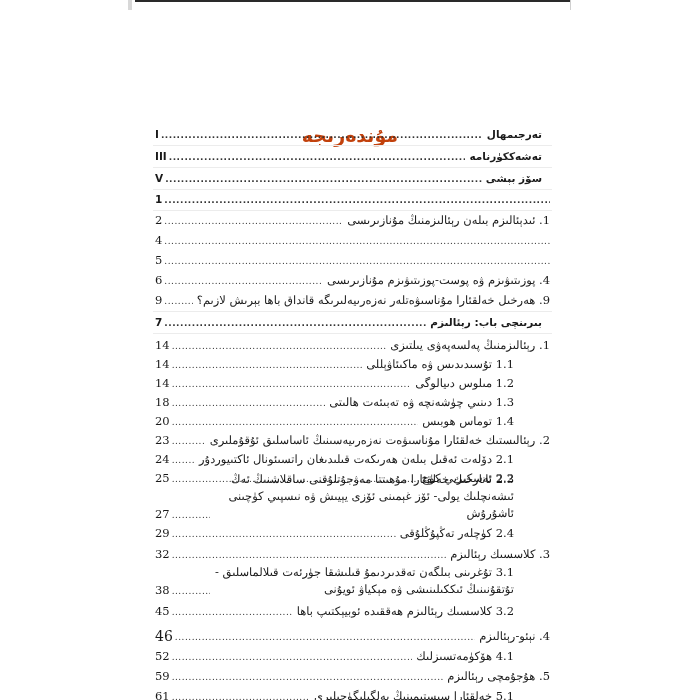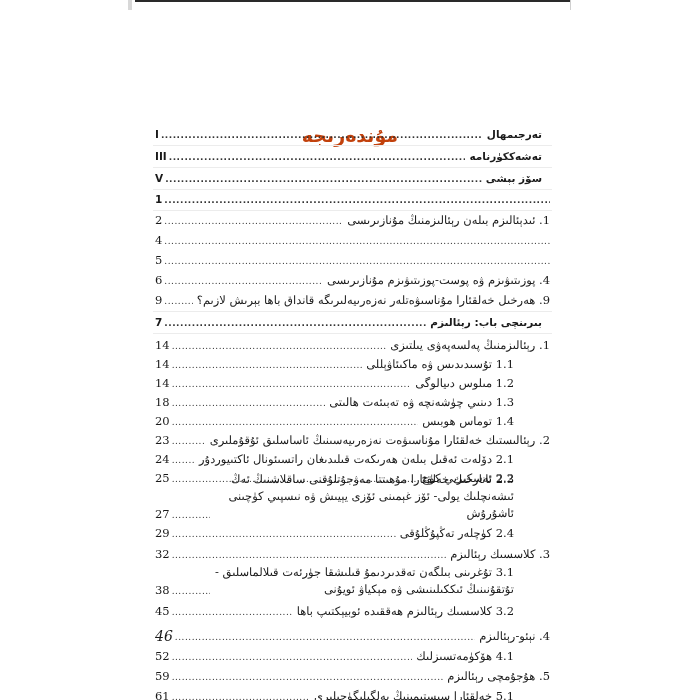--- a/index.html
+++ b/index.html
@@ -100,21 +100,21 @@
   .row.tall {
     height: 34px;
     align-items: flex-end;
   }
   .row.tall .label {
     white-space: normal;
     width: 300px;
     line-height: 17px;
   }
   .row.tall .page-num { align-self: flex-end; margin-top: 48px; }
-  .row.big-num .page-num { font-size: 14px; font-style: italic; }
+  .row.big-num .page-num { font-size: 14px; }
 </style>
 </head>
 <body>
 
 <div class="page">
 
   <div class="top-frame">
     <div class="bar"></div>
   </div>
 

